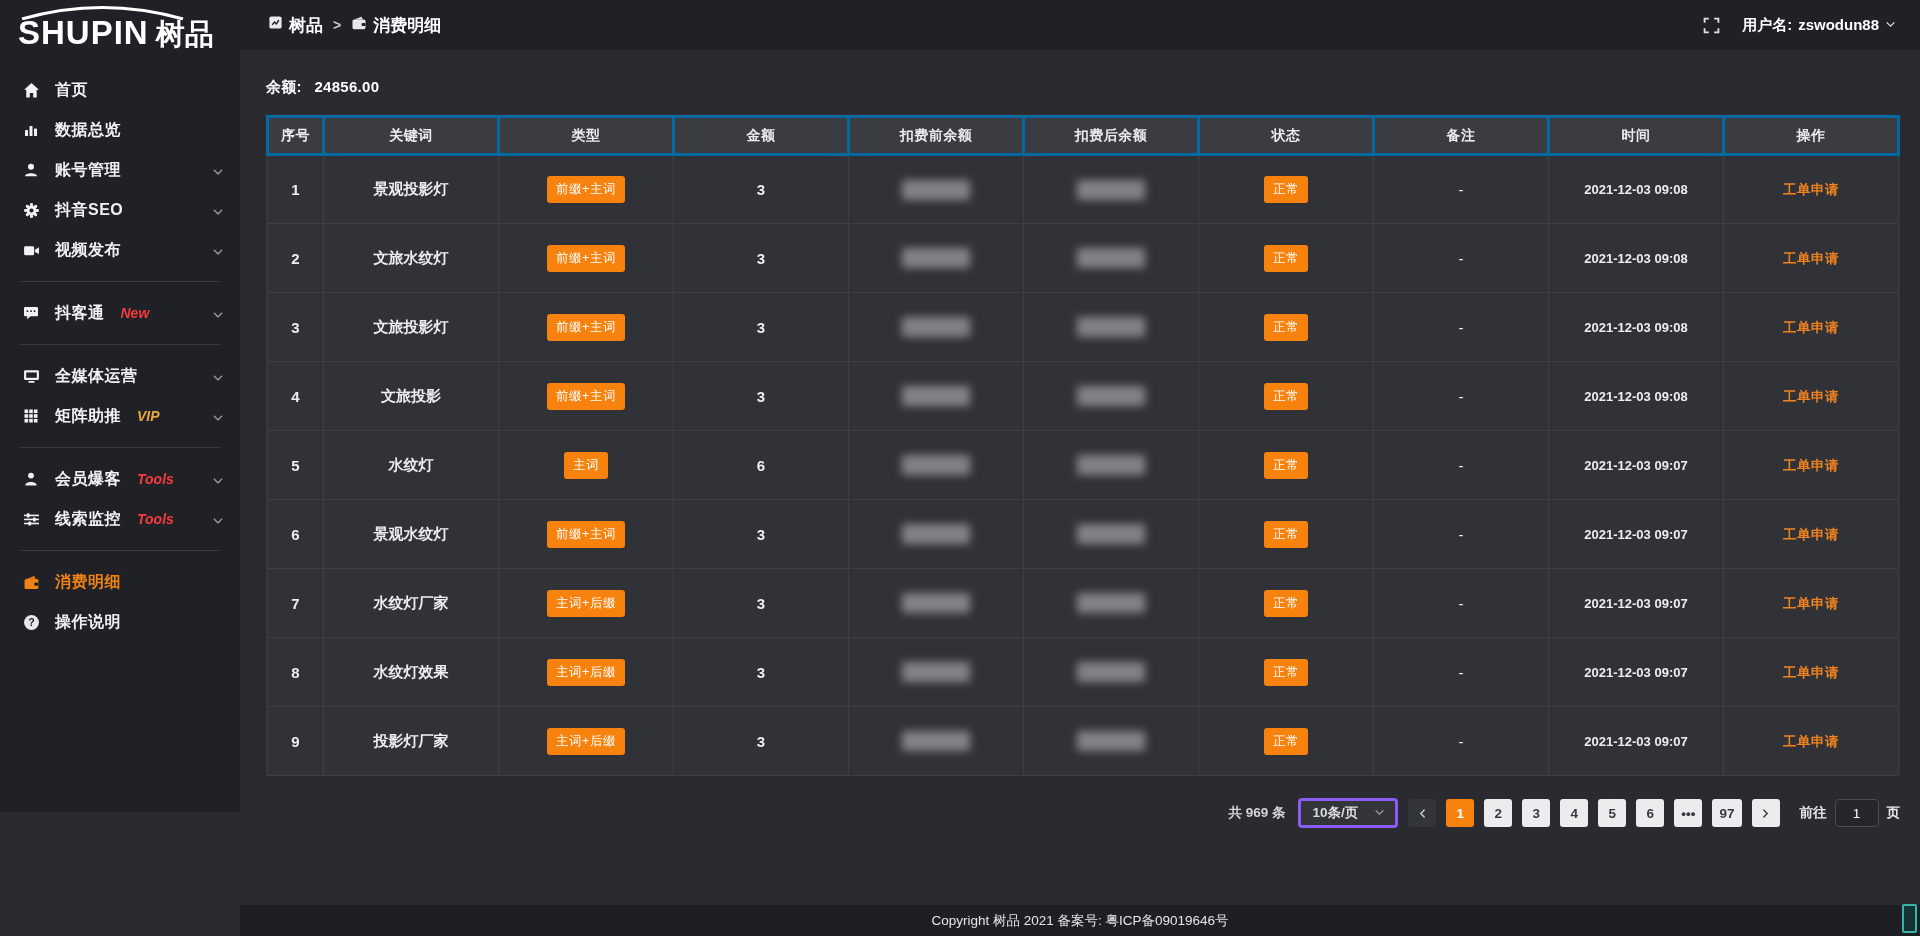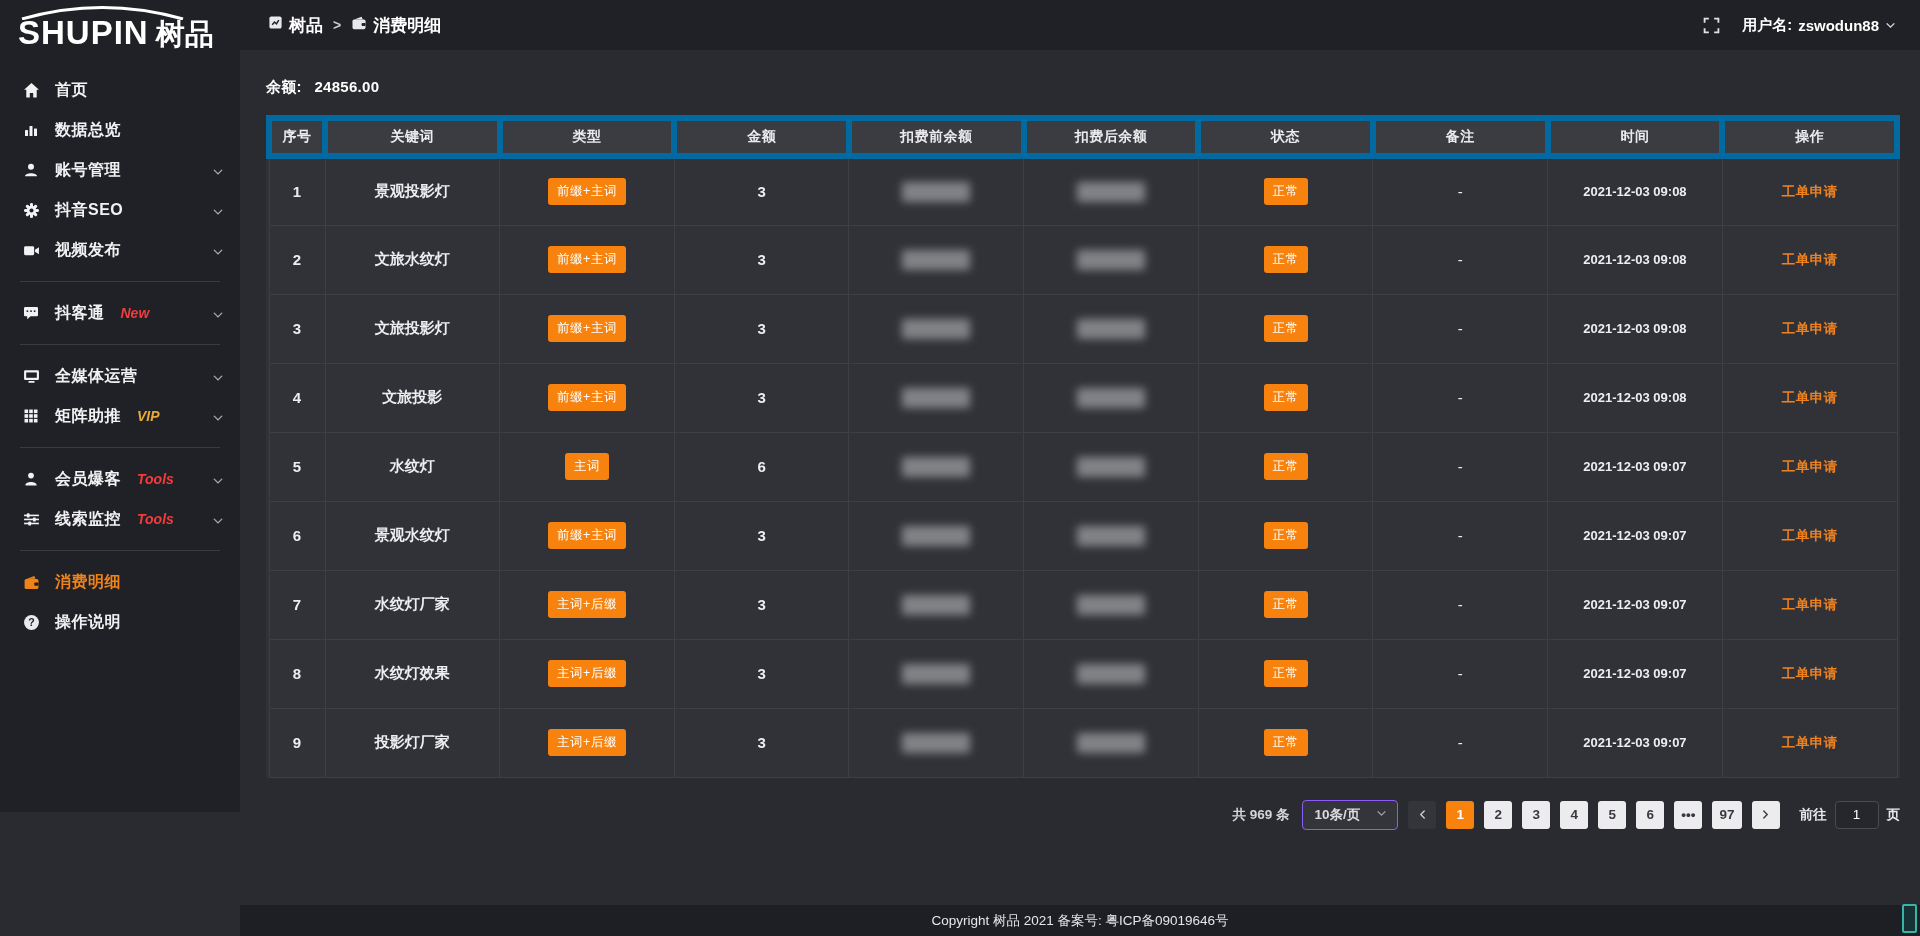--- a/index.html
+++ b/index.html
@@ -34,42 +34,42 @@
   .nav-item.active{color:#f08318;}
   .nav-divider{height:1px;background:#3a3b41;margin:11px 20px;}
   
   .topbar{position:absolute;left:240px;right:0;top:0;height:50px;background:var(--sidebar-bg);
     display:flex;align-items:center;justify-content:space-between;padding:0 24px 0 28px;z-index:2;}
   .crumbs{display:flex;align-items:center;gap:10px;font-size:17px;font-weight:bold;}
   .crumb{display:flex;align-items:center;gap:6px;cursor:pointer;}
   .crumb-sep{color:#cfcfd3;font-size:14px;font-weight:bold;}
   .top-right{display:flex;align-items:center;gap:22px;font-size:15px;font-weight:600;}
   .fullscreen{cursor:pointer;color:#e2e2e6;display:flex;}
-  .user-box{display:flex;align-items:center;gap:6px;cursor:pointer;}
+  .user-box{display:flex;align-items:flex-start;gap:6px;cursor:pointer;}
   .user-box .chevron{color:#d6d6da;}
   
   .content{position:absolute;left:240px;right:0;top:50px;bottom:31px;background:var(--content-bg);
     padding:28px 20px 0 26px;overflow:hidden;}
   .balance{font-size:15px;font-weight:bold;letter-spacing:.3px;}
   .balance .val{margin-left:8px;}
   table{width:100%;border-collapse:collapse;table-layout:fixed;margin-top:18px;background:var(--row-bg);}
   col.c-idx{width:56px;}
   th{background:var(--head-bg);height:38px;font-size:14px;font-weight:bold;color:#eceditor;color:#ececef;
-     border:6px solid #0369a1;letter-spacing:.5px;}
+     border:3px solid #0369a1;letter-spacing:.5px;}
   td{height:69px;text-align:center;border:1px solid var(--line);font-size:15px;color:#eceef0;}
   td.b{font-weight:600;}
   .badge{display:inline-block;background:var(--orange);color:#fff;font-size:12.5px;font-weight:normal;
      padding:5px 9px;border-radius:3px;letter-spacing:.5px;}
   .masked{display:inline-block;width:68px;height:20px;background:#96979b;border-radius:2px;filter:blur(4px);opacity:.8;vertical-align:middle;}
   .action-link{color:#ee8220;font-size:13.5px;font-weight:bold;cursor:pointer;letter-spacing:.5px;}
   .time{font-weight:600;font-size:13px;}
   
   .pager{display:flex;align-items:center;justify-content:flex-end;gap:10px;margin-top:22px;font-size:13.5px;}
   .pg-total{color:#d4d5d8;font-weight:600;margin-right:2px;}
-  .pg-size{display:flex;align-items:center;gap:16px;background:#34353b;border:1px solid #8b5cf6;border-radius:4px;
+  .pg-size{display:flex;align-items:center;gap:16px;background:#34353b;border:3px solid #8b5cf6;border-radius:4px;
      height:30px;padding:0 10px 0 12px;color:#dadbde;cursor:pointer;font-weight:600;}
   .pg-size .chevron{color:#9c9da2;}
   .pg-btn{min-width:28px;height:28px;border:none;border-radius:3px;background:#ececef;color:#3a3a3e;
      display:flex;align-items:center;justify-content:center;font-weight:bold;font-size:13.5px;cursor:pointer;padding:0 7px;
      font-family:"Liberation Sans","DejaVu Sans",sans-serif;}
   .pg-btn.prev{background:#34353b;color:#cfd0d4;}
   .pg-btn.active{background:var(--orange);color:#fff;}
   .pg-pages{display:flex;align-items:center;gap:10px;}
   .pg-goto{display:flex;align-items:center;gap:8px;margin-left:10px;color:#e8e8ea;font-weight:600;}
   .pg-goto input{width:44px;height:28px;background:#26272c;border:1px solid #4a4b51;border-radius:4px;color:#fff;

